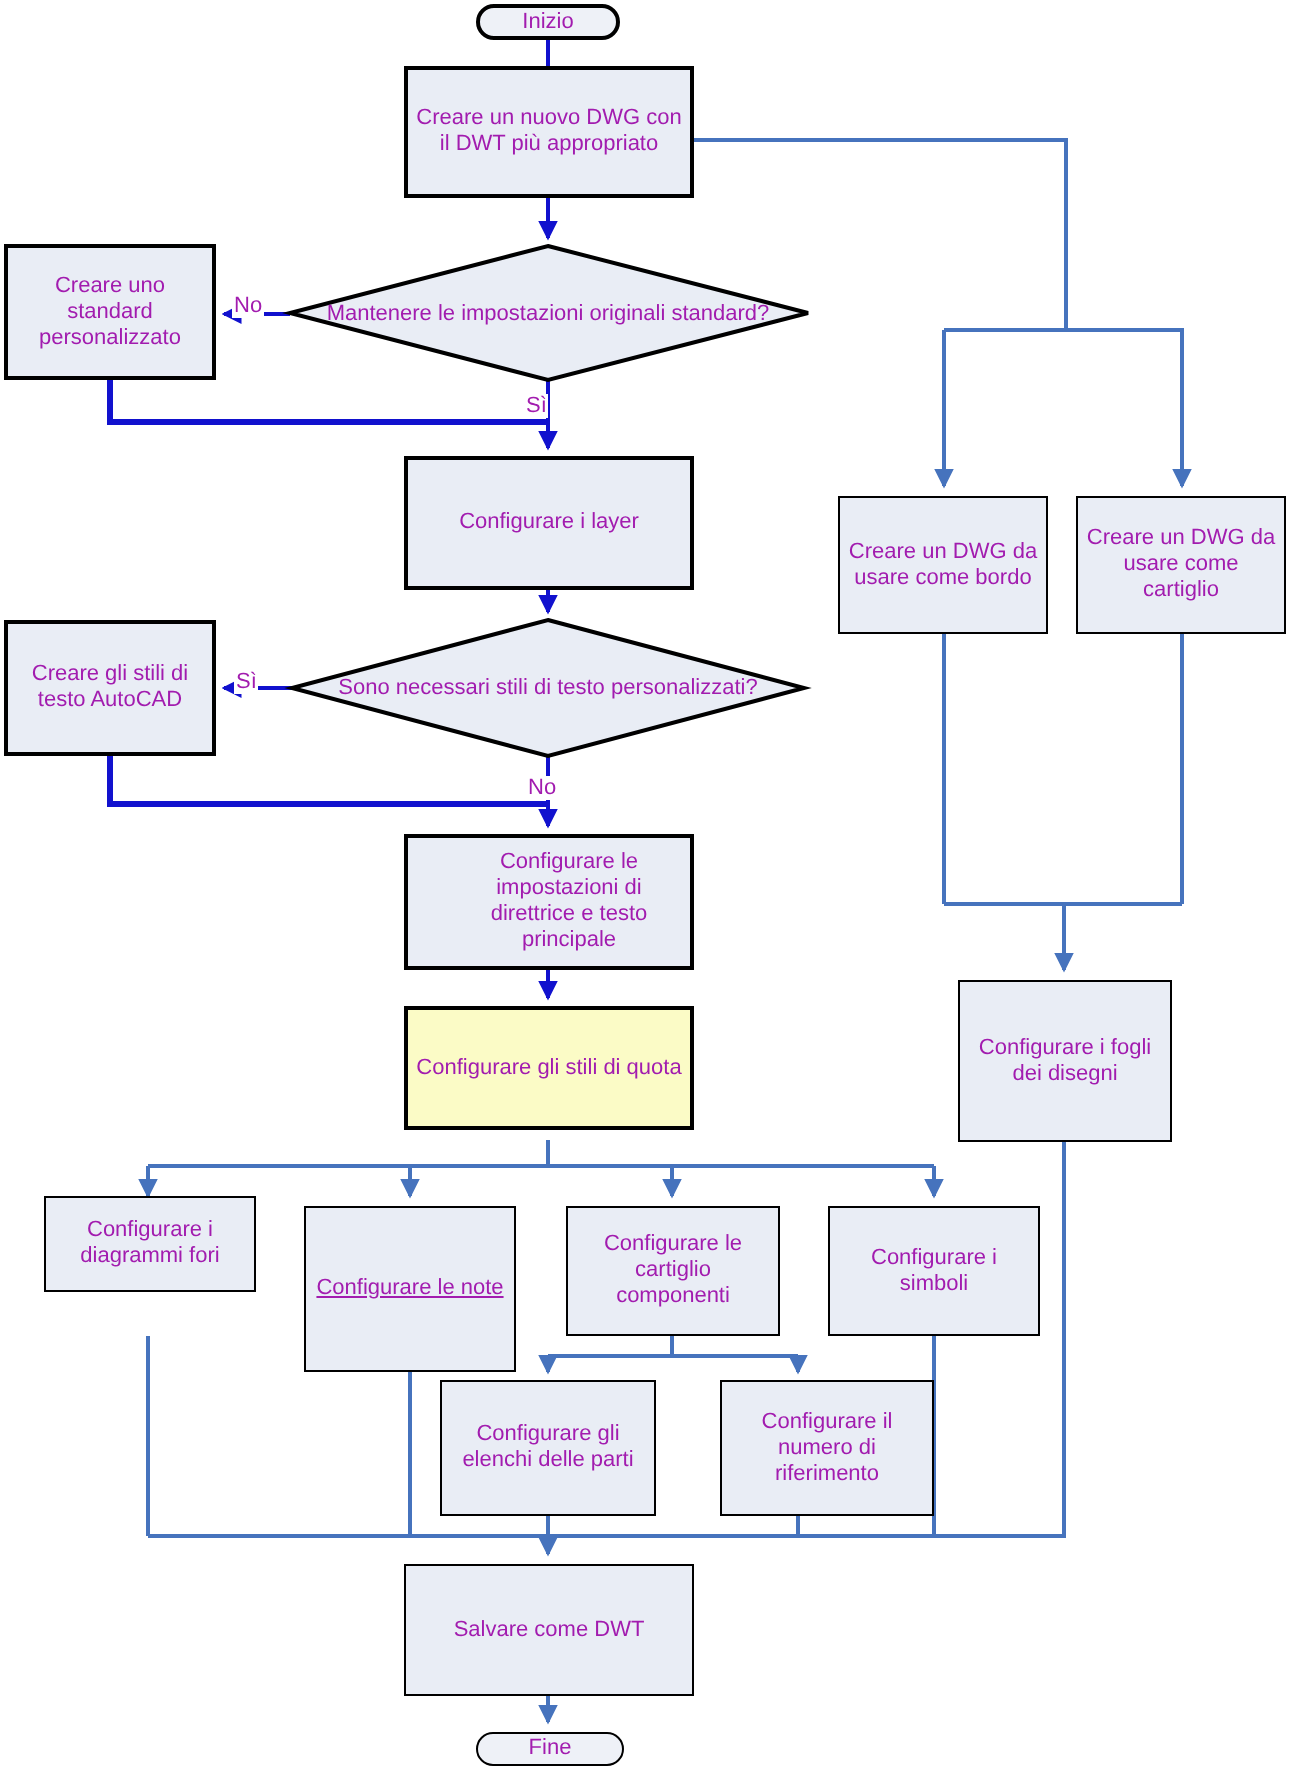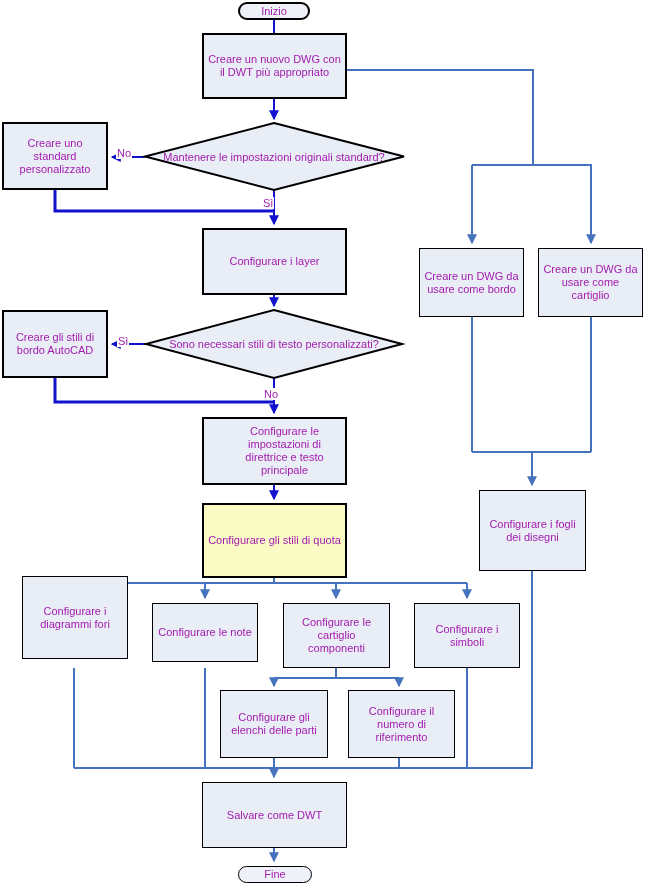--- a/index.html
+++ b/index.html
@@ -90,39 +90,39 @@
       <polygon points="274,310 402,344 274,378 146,344"></polygon>
     </g>
   </svg>
 
   <div class="node pill" style="left:238px; top:2px; width:72px; height:18px;">Inizio</div>
   <div class="node pill pill-thin" style="left:238px; top:866px; width:74px; height:17px;">Fine</div>
 
   <div class="node" style="left:202px; top:33px; width:145px; height:66px;">Creare un nuovo DWG con il DWT più appropriato</div>
   <div class="node" style="left:2px; top:122px; width:106px; height:68px;">Creare uno standard personalizzato</div>
   <div class="node" style="left:202px; top:228px; width:145px; height:67px;">Configurare i layer</div>
-  <div class="node" style="left:2px; top:310px; width:106px; height:68px;">Creare gli stili di bordo AutoCAD</div>
+  <div class="node" style="left:2px; top:310px; width:106px; height:68px;">Creare gli stili di testo AutoCAD</div>
   <div class="node" style="left:202px; top:417px; width:145px; height:68px;padding-left:24px;">Configurare le impostazioni di direttrice e testo principale</div>
-  <div class="node hl" style="left:202px; top:503px; width:145px; height:75px;">Configurare gli stili di quota</div>
+  <div class="node hl" style="left:202px; top:503px; width:145px; height:62px;">Configurare gli stili di quota</div>
 
   <div class="dtext" style="left:159px; top:132px; width:230px; height:50px;">Mantenere le impostazioni originali standard?</div>
   <div class="dtext" style="left:159px; top:318px; width:230px; height:52px;">Sono necessari stili di testo personalizzati?</div>
 
   <div class="elabel" style="left:116px; top:147px;">No</div>
   <div class="elabel" style="left:262px; top:197px;">Sì</div>
   <div class="elabel" style="left:117px; top:335px;">Sì</div>
   <div class="elabel" style="left:263px; top:388px;">No</div>
 
-  <div class="node thin" style="left:22px; top:576px; width:106px; height:83px;">Configurare i diagrammi fori</div>
-  <div class="node thin" style="left:152px; top:603px; width:106px; height:59px;">Configurare le note</div>
+  <div class="node thin" style="left:22px; top:598px; width:106px; height:48px;">Configurare i diagrammi fori</div>
+  <div class="node thin" style="left:152px; top:603px; width:106px; height:83px;text-decoration:underline;">Configurare le note</div>
   <div class="node thin" style="left:283px; top:603px; width:107px; height:65px;">Configurare le cartiglio componenti</div>
   <div class="node thin" style="left:414px; top:603px; width:106px; height:65px;">Configurare i simboli</div>
 
   <div class="node thin" style="left:220px; top:690px; width:108px; height:68px;">Configurare gli elenchi delle parti</div>
-  <div class="node thin" style="left:348px; top:690px; width:107px; height:68px;">Configurare il numero di riferimento</div>
+  <div class="node thin" style="left:360px; top:690px; width:107px; height:68px;">Configurare il numero di riferimento</div>
 
   <div class="node thin" style="left:419px; top:248px; width:105px; height:69px;">Creare un DWG da usare come bordo</div>
   <div class="node thin" style="left:538px; top:248px; width:105px; height:69px;">Creare un DWG da usare come cartiglio</div>
   <div class="node thin" style="left:479px; top:490px; width:107px; height:81px;">Configurare i fogli dei disegni</div>
 
   <div class="node thin" style="left:202px; top:782px; width:145px; height:66px;">Salvare come DWT</div>
 
 </div>
 
 </body></html>

